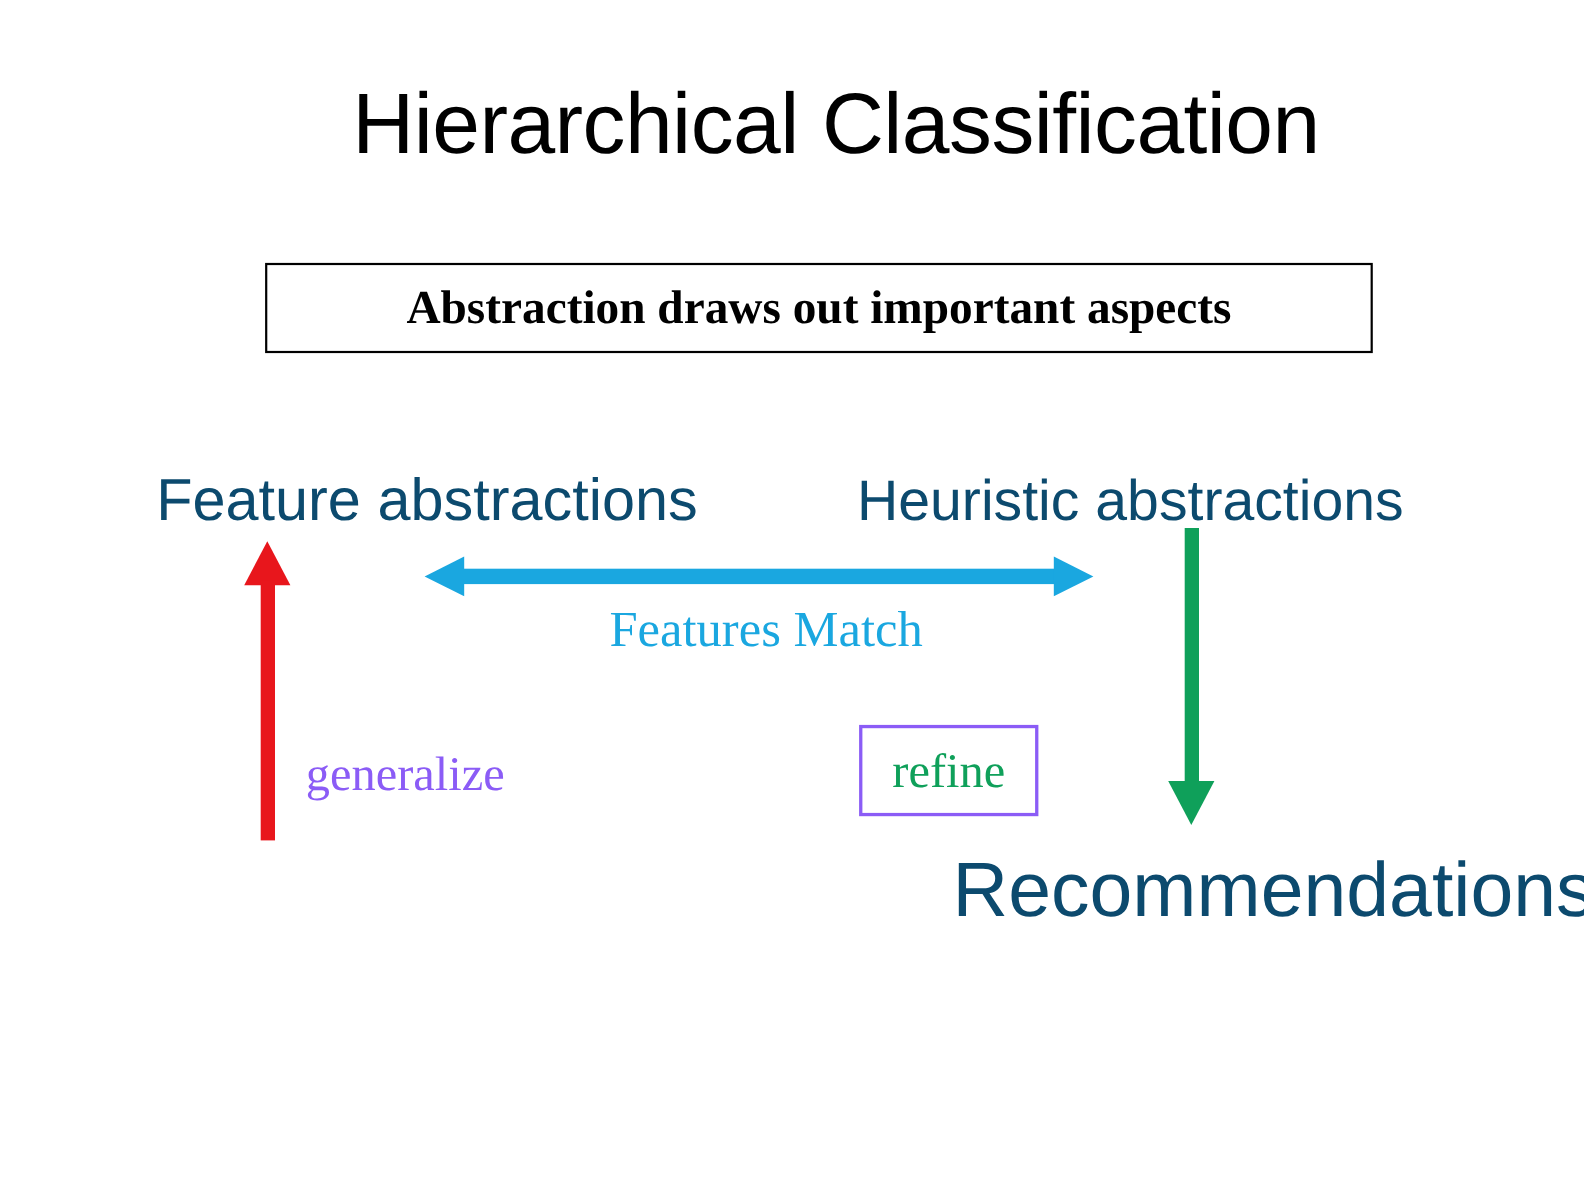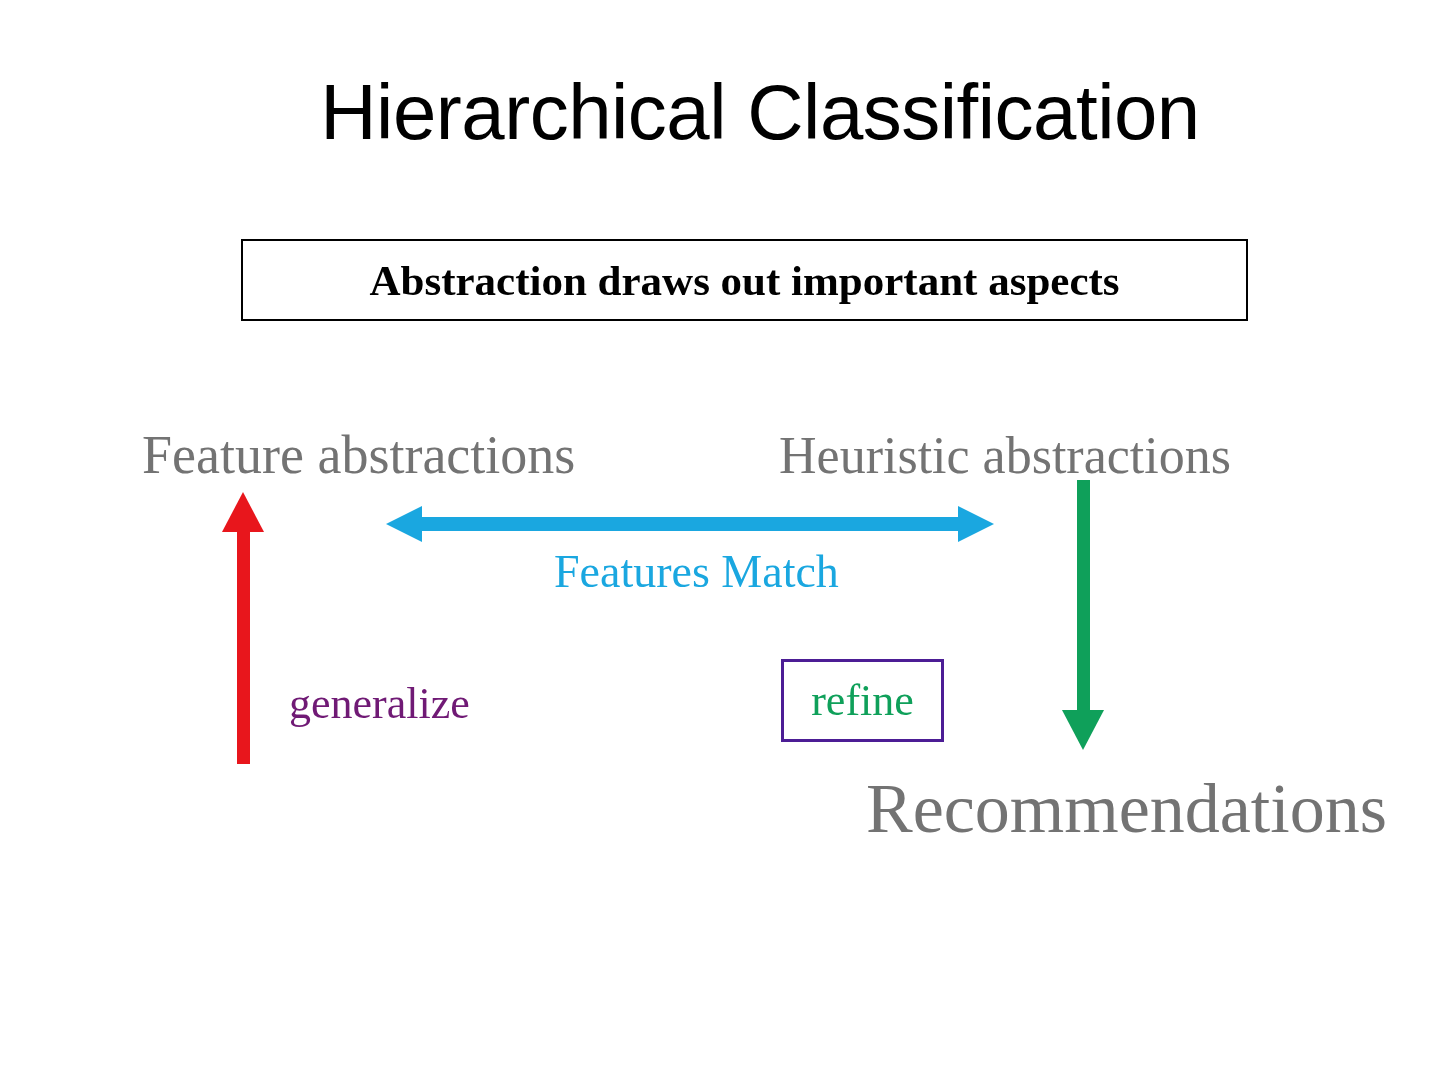--- a/index.html
+++ b/index.html
@@ -55,23 +55,23 @@
     font-weight: 700;
     font-size: 43px;
     line-height: 1;
     color: #000000;
     white-space: nowrap;
   }
 
   
   .node-label {
     position: absolute;
-    font-family: Liberation Serif, serif;
+    font-family: Liberation Sans, sans-serif;
     font-weight: 400;
-    color: #737373;
+    color: #0c4a6e;
     white-space: nowrap;
     line-height: 1;
   }
   .label-feature-abstractions {
     left: 142px;
     top: 428px;
     font-size: 54px;
   }
   .label-solution-abstractions {
     left: 779px;
@@ -115,33 +115,33 @@
     white-space: nowrap;
     line-height: 1;
   }
   .label-heuristic-match {
     left: 554px;
     top: 549px;
     font-size: 46px;
     color: #1aa7e0;
   }
   .label-generalize {
-    left: 289px;
+    left: 278px;
     top: 682px;
     font-size: 44px;
-    color: #701a75;
+    color: #8b5cf6;
   }
 
   .refine-box {
     position: absolute;
     left: 781px;
     top: 659px;
     width: 163px;
     height: 83px;
-    border: 3px solid #4c1d95;
+    border: 3px solid #8b5cf6;
     box-sizing: border-box;
     display: flex;
     align-items: center;
     justify-content: center;
   }
   .refine-text {
     font-family: "Liberation Serif", "DejaVu Serif", serif;
     font-size: 44px;
     line-height: 1;
     color: #0fa05a;

